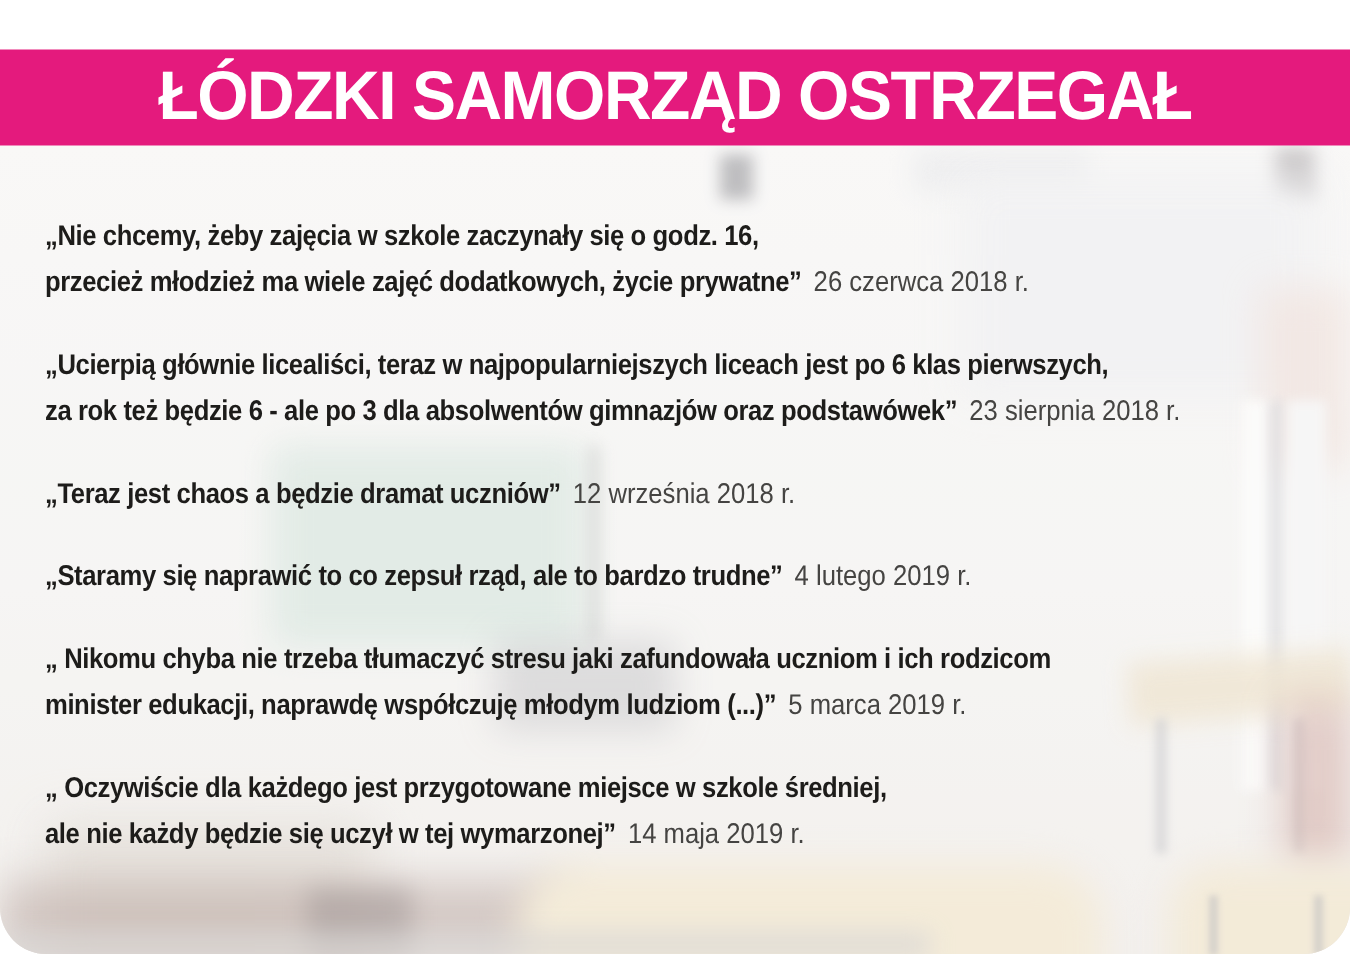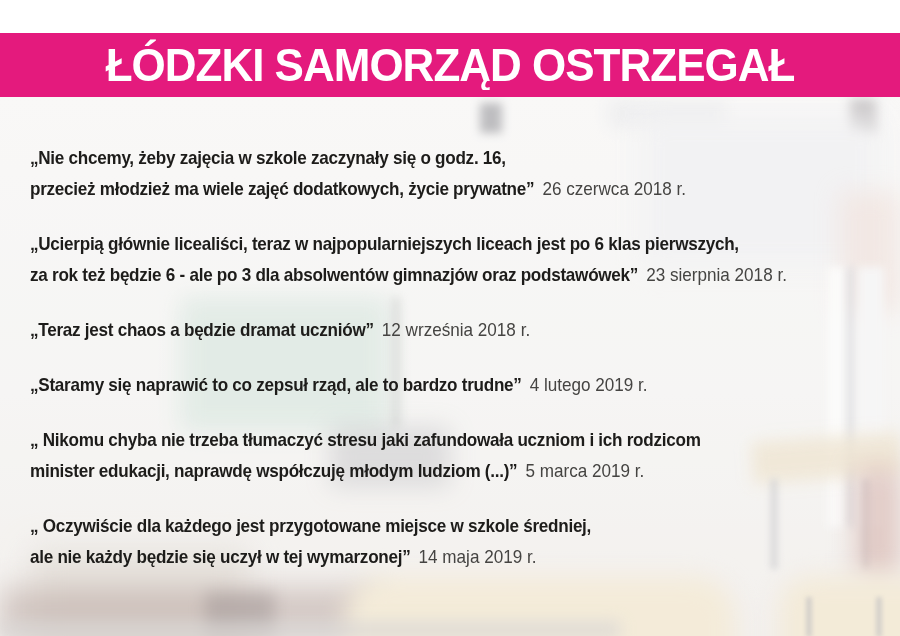--- a/index.html
+++ b/index.html
@@ -1,19 +1,20 @@
 <!DOCTYPE html>
 <html lang="pl"><head>
 <meta charset="utf-8">
 <style>
   html,body{margin:0;padding:0;background:#ffffff;}
   .slide{
     position:relative; width:900px; height:636px; overflow:hidden;
     background:#ffffff;
     font-family:"Liberation Sans", sans-serif;
+    border-radius:31px;
   }
   
   .banner{
     position:absolute; top:33px; left:0; width:100%; height:64px;
     background:#e41a7d; z-index:4;
     display:flex; align-items:center; justify-content:center;
   }
   .banner h1{
     margin:0; color:#ffffff; font-size:44px; font-weight:bold;
     letter-spacing:-1px; white-space:nowrap; transform:scaleY(1.04);

